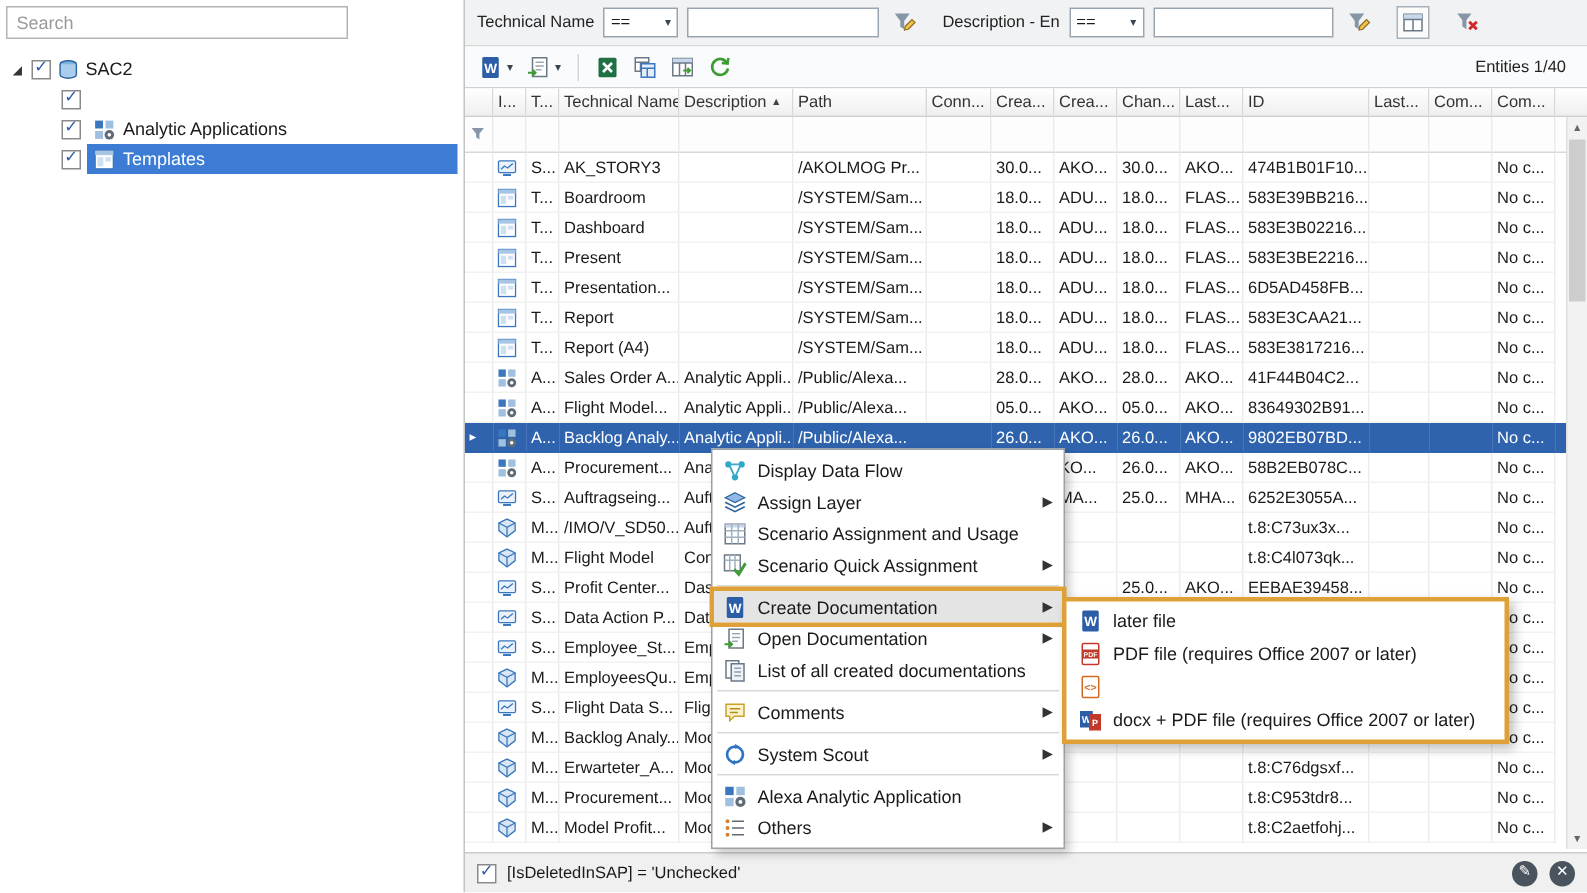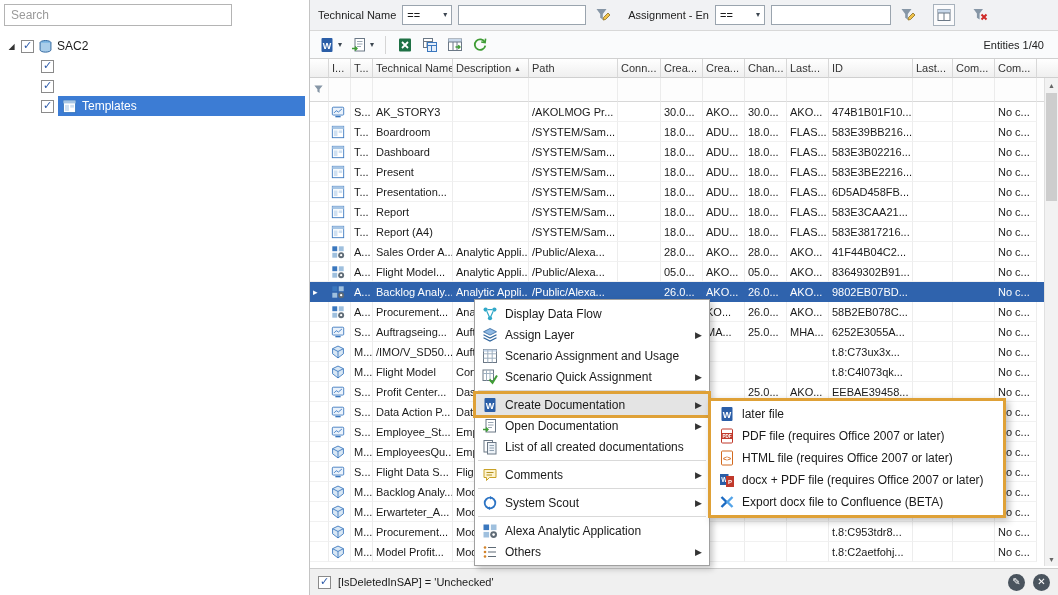--- a/index.html
+++ b/index.html
@@ -91,20 +91,32 @@
               <path d="M2.2 4 V11.6 C2.2 12.9 4.8 14 8 14 C11.2 14 13.8 12.9 13.8 11.6 V4" fill="#a9cdea" stroke="#2d639c"></path>
             </svg>
           </span>
   <span>SAC2</span>
         </div>
         <div class="tree-row child">
     <span class="checkbox checked"></span>
         </div>
         <div class="tree-row child">
     <span class="checkbox checked"></span>
+    <span class="sel-wrap">
+            <span class="icon">
+              <svg width="15" height="15" viewBox="0 0 16 16">
+                <rect x="1.5" y="1.5" width="5.6" height="5.6" fill="#3a77be"></rect>
+                <rect x="8.9" y="1.5" width="5.6" height="5.6" fill="#9fc0de"></rect>
+                <rect x="1.5" y="8.9" width="5.6" height="5.6" fill="#9fc0de"></rect>
+                <circle cx="11.6" cy="11.6" r="3.4" fill="#5f6b76"></circle>
+                <circle cx="11.6" cy="11.6" r="1.3" fill="#fff"></circle>
+              </svg>
+            </span>
+            <span>Analytic Applications</span>
+          </span>
         </div>
         <div class="tree-row child selected">
     <span class="checkbox checked"></span>
     <span class="sel-wrap">
             <span class="icon">
               <svg width="15" height="15" viewBox="0 0 16 16">
                 <rect x="1.5" y="1.5" width="13" height="13" fill="#fff" stroke="#3a77be"></rect>
                 <rect x="1.5" y="1.5" width="13" height="3.2" fill="#a8c6e4"></rect>
                 <rect x="3.2" y="6.2" width="4.2" height="6.5" fill="#cfe0f1"></rect>
                 <rect x="8.8" y="6.2" width="4" height="3" fill="#cfe0f1"></rect>
@@ -126,21 +138,21 @@
       </div>
       <input class="fb-input" style="width: 128px;" type="text" value="">
       <div class="icon-btn">
           <span class="icon">
             <svg width="16" height="16" viewBox="0 0 16 16">
               <path d="M1.5 2 H11.5 L7.8 7 V12.5 L5.2 10.8 V7 Z" fill="#8696a6"></path>
               <path d="M8.5 10.5 L13 6 L15 8 L10.5 12.5 L8 13 Z" fill="#f0c24b" stroke="#8a6d1f" stroke-width="0.8"></path>
             </svg>
           </span>
         </div>
-      <span class="fb-label gap-l">Assignment - En</span>
+      <span class="fb-label gap-l">Description - En</span>
       <div class="select">
         <span>==</span>
         <span class="caret">▾</span>
       </div>
       <input class="fb-input" style="width: 120px;" type="text" value="">
       <div class="icon-btn">
           <span class="icon">
             <svg width="16" height="16" viewBox="0 0 16 16">
               <path d="M1.5 2 H11.5 L7.8 7 V12.5 L5.2 10.8 V7 Z" fill="#8696a6"></path>
               <path d="M8.5 10.5 L13 6 L15 8 L10.5 12.5 L8 13 Z" fill="#f0c24b" stroke="#8a6d1f" stroke-width="0.8"></path>
@@ -1096,41 +1108,29 @@
       </div>
       <div class="menu-item">
     <span class="mi-icon">
           <span class="icon">
             <svg width="16" height="16" viewBox="0 0 16 16">
               <rect x="2.5" y="1" width="11" height="14" rx="1" fill="#fff" stroke="#d2691e"></rect>
               <text x="8" y="10.5" font-size="7" font-weight="bold" fill="#d2691e" text-anchor="middle" font-family="sans-serif">&lt;&gt;</text>
             </svg>
           </span>
         </span>
-    <span>HTML file (requires Office 2007 or later)</span>
       </div>
       <div class="menu-item">
     <span class="mi-icon">
           <span class="icon">
             <svg width="16" height="16" viewBox="0 0 16 16">
               <rect x="1" y="2" width="8.5" height="11" fill="#2b5ea7"></rect>
               <text x="5.2" y="10" font-size="6.5" font-weight="bold" fill="#fff" text-anchor="middle" font-family="sans-serif">W</text>
               <rect x="7" y="4" width="8" height="11" fill="#c0392b"></rect>
               <text x="11" y="11.8" font-size="6" font-weight="bold" fill="#fff" text-anchor="middle" font-family="sans-serif">P</text>
             </svg>
           </span>
         </span>
     <span>docx + PDF file (requires Office 2007 or later)</span>
       </div>
-      <div class="menu-item">
-    <span class="mi-icon">
-          <span class="icon">
-            <svg width="16" height="16" viewBox="0 0 16 16">
-              <path d="M2.5 3 L7.5 8 L2.5 13" fill="none" stroke="#1b6ac2" stroke-width="2.4"></path>
-              <path d="M13.5 3 L8.5 8 L13.5 13" fill="none" stroke="#53a3e8" stroke-width="2.4"></path>
-            </svg>
-          </span>
-        </span>
-    <span>Export docx file to Confluence (BETA)</span>
-      </div>
     </div>
 
 </div>
 
 </body></html>

